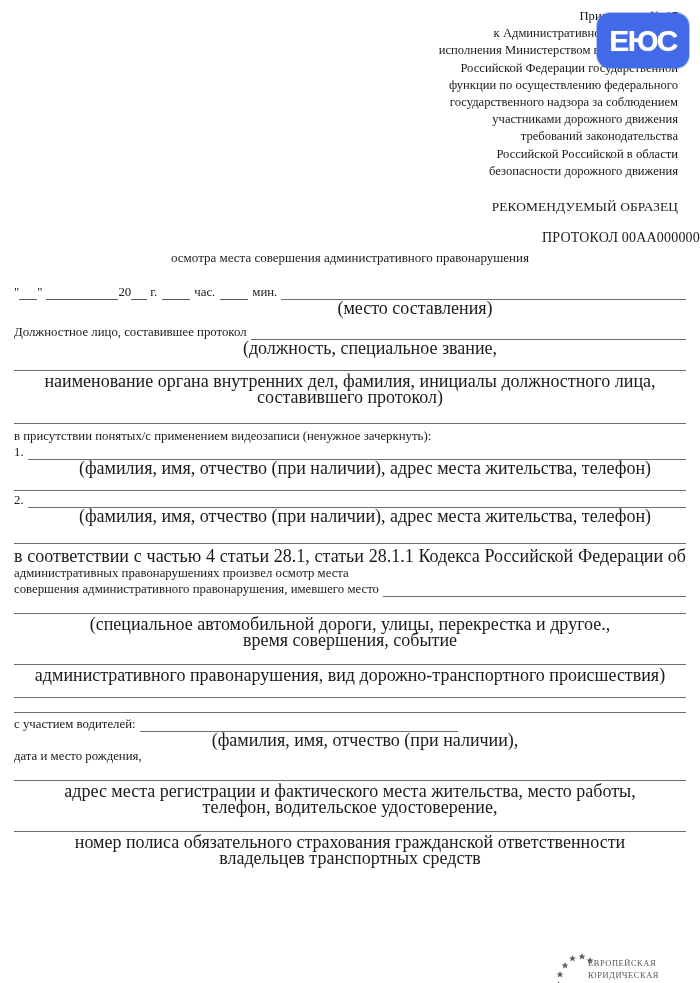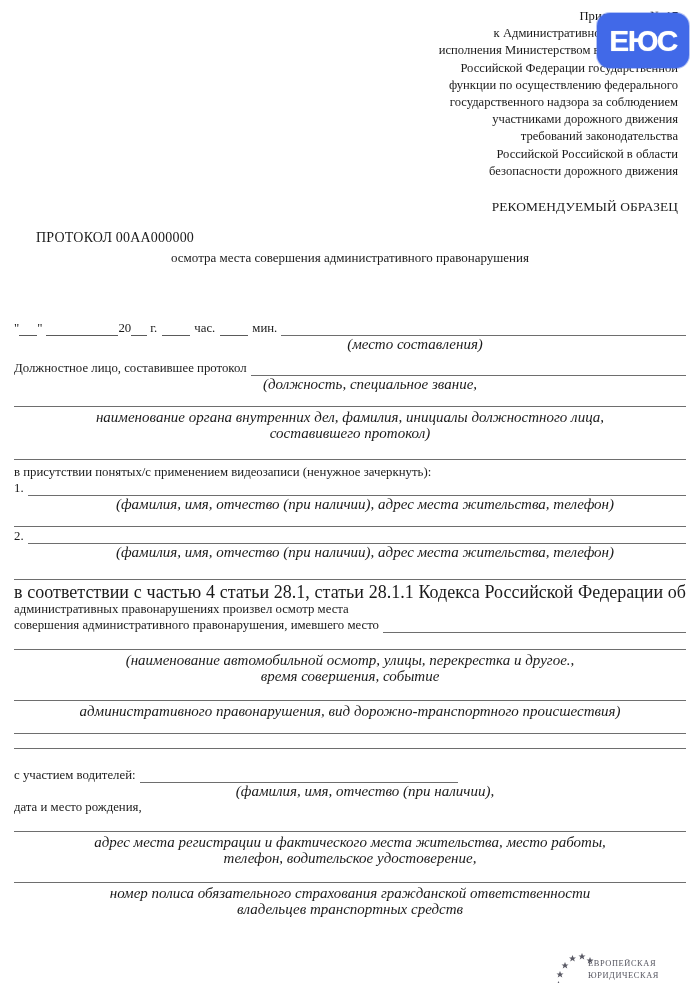--- a/index.html
+++ b/index.html
@@ -67,21 +67,21 @@
     font-size: 13.4px;
     letter-spacing: .1px;
   }
 
   
   .doc-title {
     position: absolute;
     top: 230px;
     left: 0;
     right: 0;
-    text-align: left;
+    text-align: right;
     font-size: 14px;
     letter-spacing: .2px;
     padding-left: 36px;
   }
   .doc-subtitle {
     position: absolute;
     top: 250px;
     left: 0;
     right: 0;
     text-align: center;
@@ -91,23 +91,22 @@
   
   .body-area {
     position: absolute;
     top: 284px;
     left: 14px;
     right: 14px;
   }
   .row { position: relative; font-size: 12.8px; line-height: 16px; }
   .caption {
     text-align: center;
-    font-size: 15px;
+    font-size: 18px;
     line-height: 16px;
-    font-style: italic;
   }
   .rule {
     border-bottom: 1px solid #6e6e6e;
     height: 0;
     font-size: 0;
     line-height: 0;
   }
   .flexline {
     display: flex;
     align-items: flex-end;
@@ -187,21 +186,21 @@
       <span>"</span>
       <span class="blank" style="width:18px;"></span>
       <span>"</span>
       <span class="blank" style="width:72px;margin-left:4px;"></span>
       <span>20</span>
       <span class="blank" style="width:16px;"></span>
       <span style="margin-left:3px;">г.</span>
       <span class="blank" style="width:28px;margin-left:5px;"></span>
       <span style="margin-left:4px;">час.</span>
       <span class="blank" style="width:28px;margin-left:5px;"></span>
-      <span style="margin-left:4px;margin-top:36px;">мин.</span>
+      <span style="margin-left:4px;">мин.</span>
       <span class="grow"></span>
     </div>
     <div class="caption" style="padding-left:130px;">(место составления)</div>
 
     <div class="flexline" style="margin-top:8px;">
       <span>Должностное лицо, составившее протокол</span>
       <span class="grow"></span>
     </div>
     <div class="caption" style="padding-left:40px;">(должность, специальное звание,</div>
 
@@ -229,30 +228,30 @@
     <div class="rule" style="margin-top:19px;"></div>
 
     <div class="justified" style="margin-top:4px; text-align-last: justify;">в соответствии с частью 4 статьи 28.1, статьи 28.1.1 Кодекса Российской Федерации об</div>
     <div class="row">административных правонарушениях произвел осмотр места</div>
     <div class="flexline">
       <span>совершения административного правонарушения, имевшего место</span>
       <span class="grow"></span>
     </div>
 
     <div class="rule" style="margin-top:16px;"></div>
-    <div class="caption" style="margin-top:2px;">(наименование автомобильной осмотр, улицы, перекрестка и другое.,</div>
+    <div class="caption" style="margin-top:2px;">(специальное автомобильной дороги, улицы, перекрестка и другое.,</div>
     <div class="caption">время совершения, событие</div>
 
     <div class="rule" style="margin-top:16px;"></div>
     <div class="caption" style="margin-top:2px;">административного правонарушения, вид дорожно-транспортного происшествия)</div>
 
     <div class="rule" style="margin-top:14px;"></div>
     <div class="rule" style="margin-top:14px;"></div>
 
-    <div class="flexline" style="margin-top:18px;">
+    <div class="flexline" style="margin-top:3px;">
       <span>с участием водителей:</span>
       <span class="grow" style="flex:0 0 318px;"></span>
     </div>
     <div class="caption" style="padding-left:30px;">(фамилия, имя, отчество (при наличии),</div>
 
     <div class="row" style="">дата и место рождения,</div>
 
     <div class="rule" style="margin-top:16px;"></div>
     <div class="caption" style="margin-top:2px;">адрес места регистрации и фактического места жительства, место работы,</div>
     <div class="caption">телефон, водительское удостоверение,</div>

